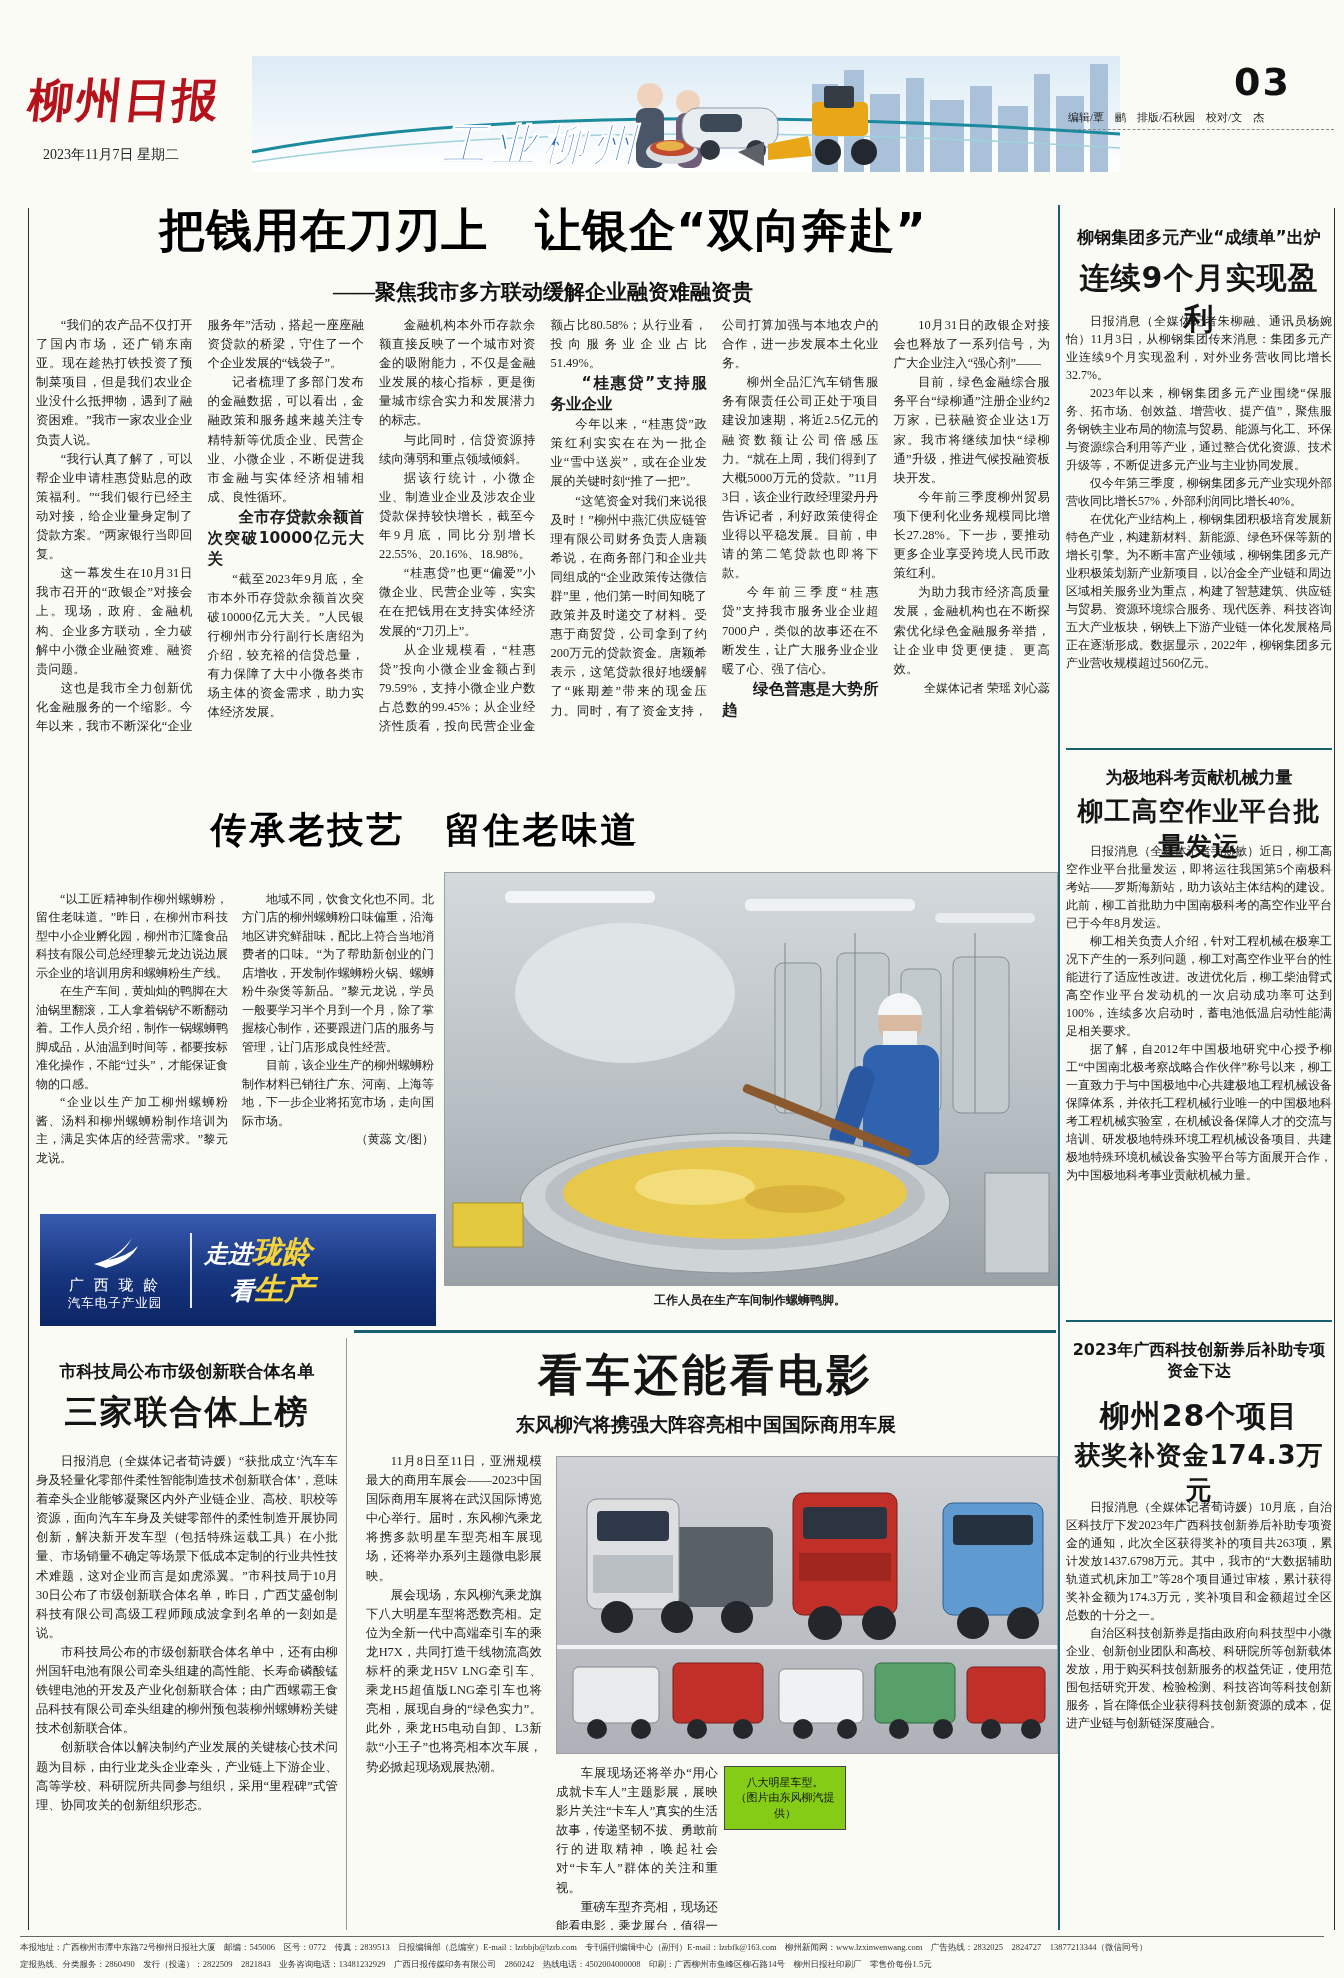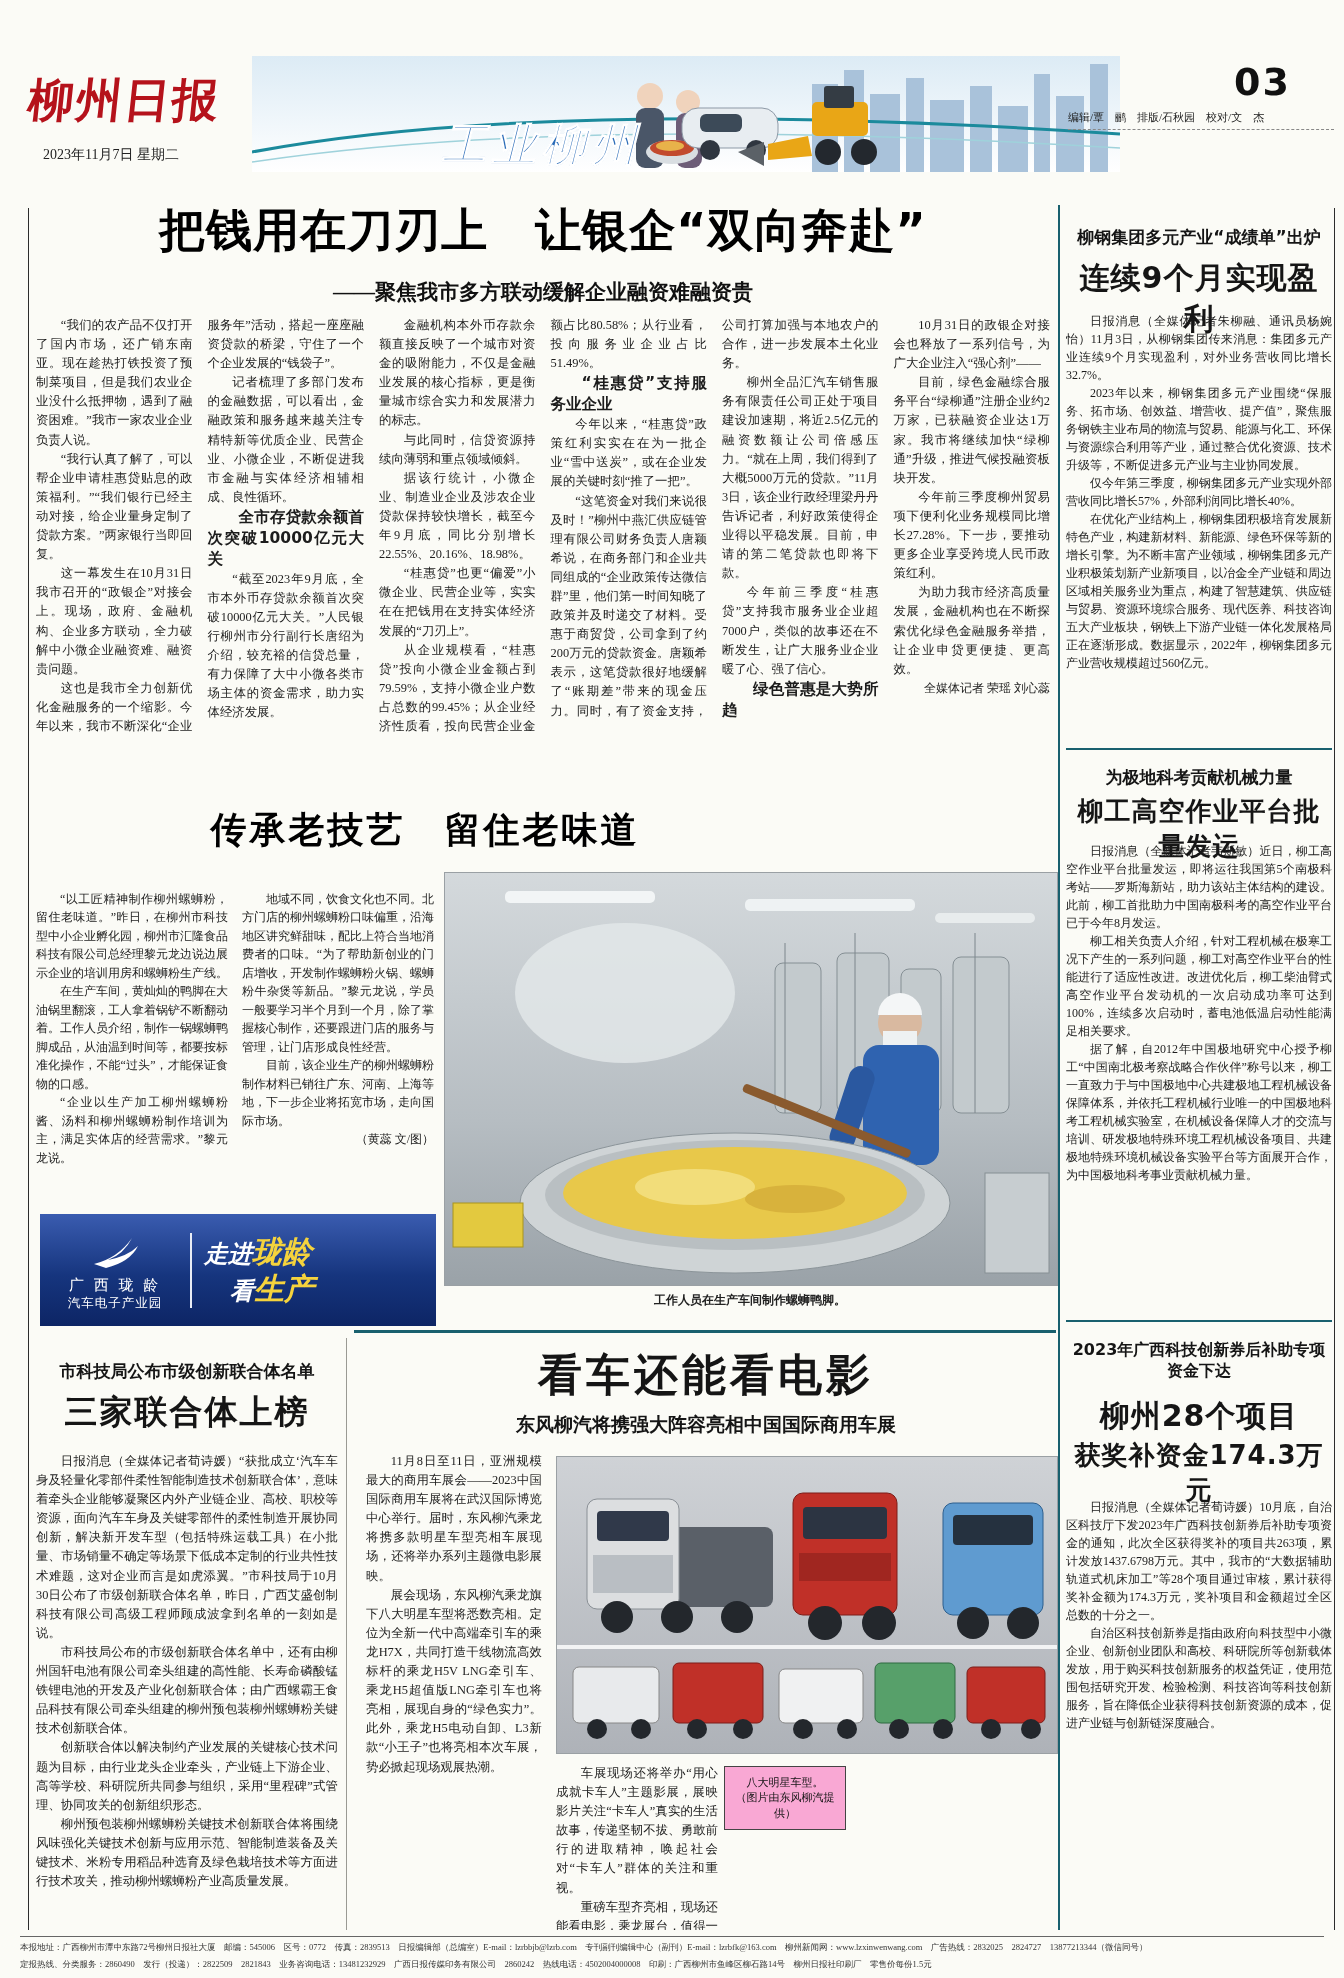--- a/index.html
+++ b/index.html
@@ -42,21 +42,21 @@
   
   .inno-k{left:36px;top:1360px;width:302px;font-size:17px;font-weight:bold;}
   .inno-h{left:36px;top:1390px;width:302px;font-size:33px;font-weight:bold;letter-spacing:2px;}
   .inno-body{left:36px;top:1452px;width:302px;height:476px;font-size:12.4px;}
   
   .auto-h1{left:358px;top:1346px;width:696px;font-size:44px;font-weight:bold;letter-spacing:4px;}
   .auto-h2{left:358px;top:1412px;width:696px;font-size:19px;font-weight:bold;}
   .auto-col1{left:366px;top:1452px;width:176px;height:478px;}
   .auto-col2{left:556px;top:1764px;width:162px;height:166px;}
   .cap-box{left:724px;top:1766px;width:120px;height:62px;border:1px solid #444;font-size:11px;
-           display:flex;flex-direction:column;justify-content:center;text-align:center;line-height:1.4;background:#f9a8d4;}
+           display:flex;flex-direction:column;justify-content:center;text-align:center;line-height:1.4;background:#84cc16;}
   .cl-logo{left:852px;top:1760px;width:204px;height:170px;display:flex;flex-direction:column;align-items:center;justify-content:center;}
   .cl-cn{font-size:44px;font-weight:bold;color:#c8161d;letter-spacing:4px;line-height:1.1;}
   .cl-en{font-size:17px;font-weight:bold;color:#c8161d;letter-spacing:3px;}
   
   .sb-k{left:1066px;top:226px;width:266px;font-size:17px;font-weight:bold;}
   .sb-h{left:1066px;top:256px;width:266px;font-size:30px;font-weight:bold;letter-spacing:1px;}
   .sb-body{width:266px;font-size:12px;line-height:1.5;}
   
   .footline{left:20px;width:1304px;font-size:8.5px;color:#333;white-space:nowrap;overflow:hidden;}
 </style>
@@ -221,21 +221,20 @@
       <div style="padding-left:26px;"><span class="ad-plain">看</span><span class="ad-em">生产</span></div>
     </div>
   </div>
 
   <div class="abs inno-k hei ctr">市科技局公布市级创新联合体名单</div>
   <div class="abs inno-h hei ctr">三家联合体上榜</div>
   <div class="abs jbody inno-body">
     <p>日报消息（全媒体记者荀诗媛）“获批成立‘汽车车身及轻量化零部件柔性智能制造技术创新联合体’，意味着牵头企业能够凝聚区内外产业链企业、高校、职校等资源，面向汽车车身及关键零部件的柔性制造开展协同创新，解决新开发车型（包括特殊运载工具）在小批量、市场销量不确定等场景下低成本定制的行业共性技术难题，这对企业而言是如虎添翼。”市科技局于10月30日公布了市级创新联合体名单，昨日，广西艾盛创制科技有限公司高级工程师顾成波拿到名单的一刻如是说。</p>
     <p>市科技局公布的市级创新联合体名单中，还有由柳州国轩电池有限公司牵头组建的高性能、长寿命磷酸锰铁锂电池的开发及产业化创新联合体；由广西螺霸王食品科技有限公司牵头组建的柳州预包装柳州螺蛳粉关键技术创新联合体。</p>
     <p>创新联合体以解决制约产业发展的关键核心技术问题为目标，由行业龙头企业牵头，产业链上下游企业、高等学校、科研院所共同参与组织，采用“里程碑”式管理、协同攻关的创新组织形态。</p>
-    <p>柳州预包装柳州螺蛳粉关键技术创新联合体将围绕风味强化关键技术创新与应用示范、智能制造装备及关键技术、米粉专用稻品种选育及绿色栽培技术等方面进行技术攻关，推动柳州螺蛳粉产业高质量发展。</p>
   </div>
 
   <div class="abs" style="left:346px;top:1338px;width:1px;height:592px;background:#9a9a94;"></div>
   <div class="abs" style="left:354px;top:1330px;width:702px;height:3px;background:#19606e;"></div>
 
   <div class="abs auto-h1 hei ctr">看车还能看电影</div>
   <div class="abs auto-h2 ctr">东风柳汽将携强大阵容亮相中国国际商用车展</div>
   <div class="abs jbody auto-col1">
     <p>11月8日至11日，亚洲规模最大的商用车展会——2023中国国际商用车展将在武汉国际博览中心举行。届时，东风柳汽乘龙将携多款明星车型亮相车展现场，还将举办系列主题微电影展映。</p>
     <p>展会现场，东风柳汽乘龙旗下八大明星车型将悉数亮相。定位为全新一代中高端牵引车的乘龙H7X，共同打造干线物流高效标杆的乘龙H5V LNG牵引车、乘龙H5超值版LNG牵引车也将亮相，展现自身的“绿色实力”。此外，乘龙H5电动自卸、L3新款“小王子”也将亮相本次车展，势必掀起现场观展热潮。</p>

